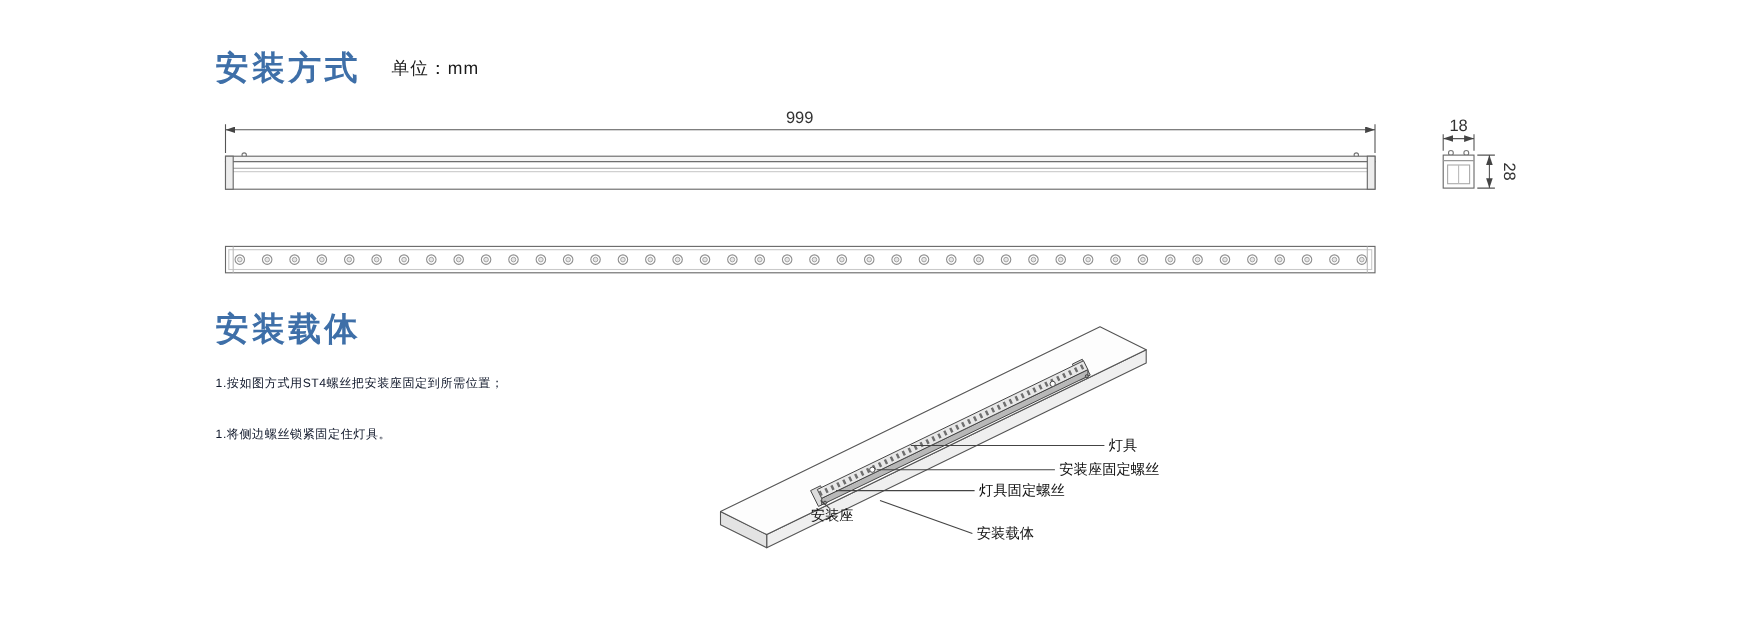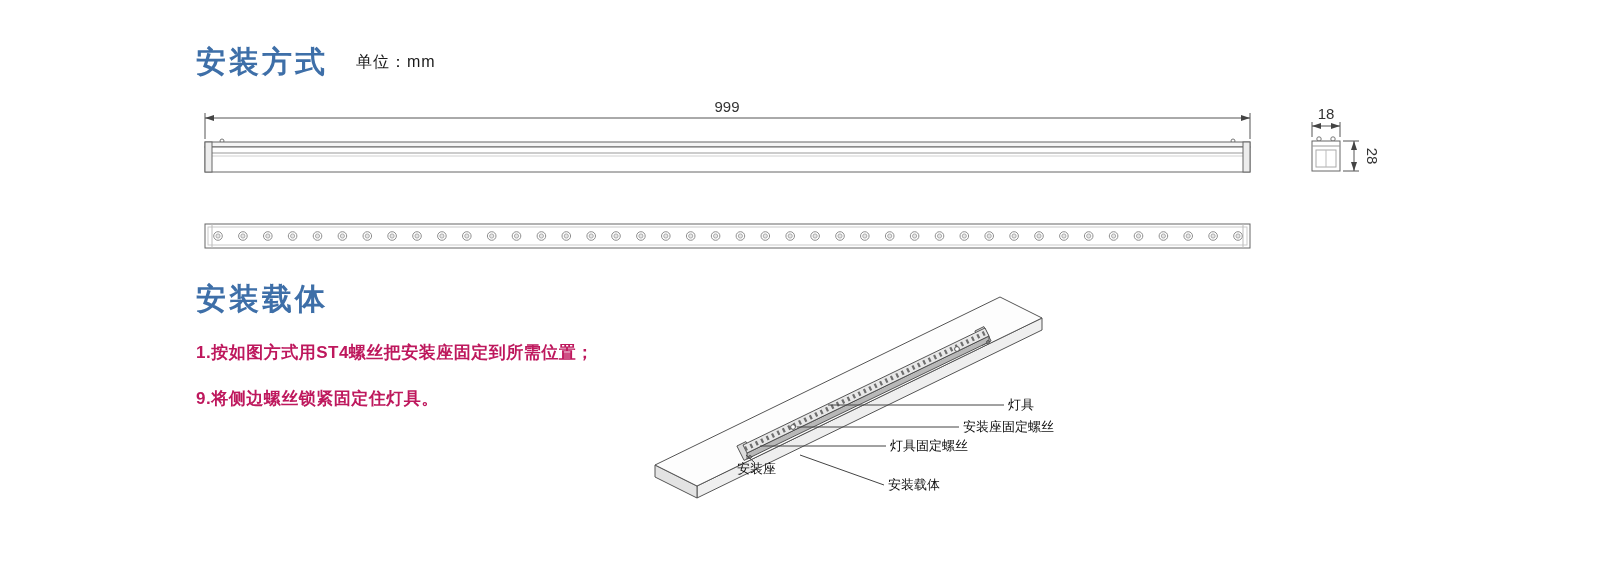--- a/index.html
+++ b/index.html
@@ -2,22 +2,22 @@
 <html><head>
 <meta charset="utf-8">
 <style>
   html,body{margin:0;padding:0;background:#ffffff;}
   body{width:1600px;height:565px;position:relative;overflow:hidden;
        font-family:"Liberation Sans","DejaVu Sans",sans-serif;color:#1a1a1a;}
   .sec-title{position:absolute;left:196px;font-size:30px;font-weight:bold;
              color:#3e6fa8;letter-spacing:3px;white-space:nowrap;}
   .unit-label{font-size:16px;color:#1a1a1a;font-weight:normal;letter-spacing:1px;
               margin-left:28px;vertical-align:5px;}
-  .step{position:absolute;left:196px;font-size:17px;color:#be185d;
-        letter-spacing:0.5px;white-space:nowrap;font-weight:bold;}
+  .step{position:absolute;left:196px;font-size:11px;color:#0f172a;
+        letter-spacing:0.5px;white-space:nowrap;}
   svg{position:absolute;}
   svg text{font-family:"Liberation Sans","DejaVu Sans",sans-serif;fill:#333;}
   .dim-text{font-size:15px;}
   .callout-text{font-size:13px;fill:#111;}
 </style>
 </head>
 <body>
 
 <div class="sec-title" style="top:42px">
   <span>安装方式</span><span class="unit-label">单位：mm</span>
@@ -166,21 +166,21 @@
         <circle cx="1043.0" cy="141" r="2.1" stroke="#9a9a9a" fill="#e6e6e6" stroke-width="0.8"></circle>
       </g>
   </g>
 </svg>
 
 <div class="sec-title" style="top:279px">
   <span>安装载体</span>
 </div>
 
 <div class="step" style="top:341px">1.按如图方式用ST4螺丝把安装座固定到所需位置；</div>
-<div class="step" style="top:387px">9.将侧边螺丝锁紧固定住灯具。</div>
+<div class="step" style="top:387px">1.将侧边螺丝锁紧固定住灯具。</div>
 
 <svg style="left:640px;top:283px" width="530" height="240" viewBox="0 0 530 240">
 
   <g stroke="#555" stroke-width="1" stroke-linejoin="round">
     <polygon points="57,203 402,35 402,47 57,215" fill="#efefef"></polygon>
     <polygon points="15,182 57,203 57,215 15,194" fill="#e3e3e3"></polygon>
     <polygon points="15,182 360,14 402,35 57,203" fill="#fdfdfd"></polygon>
   </g>
 
   <g stroke="#444" stroke-width="0.9" stroke-linejoin="round">

